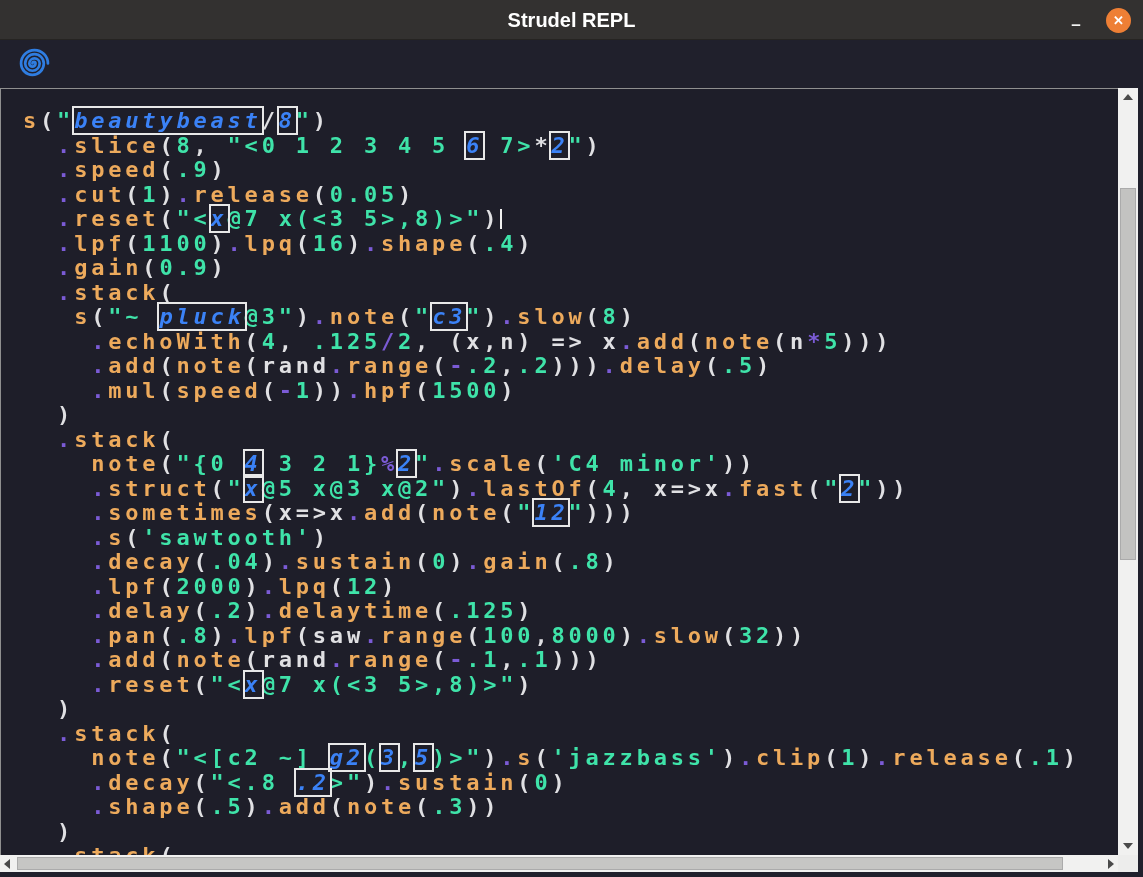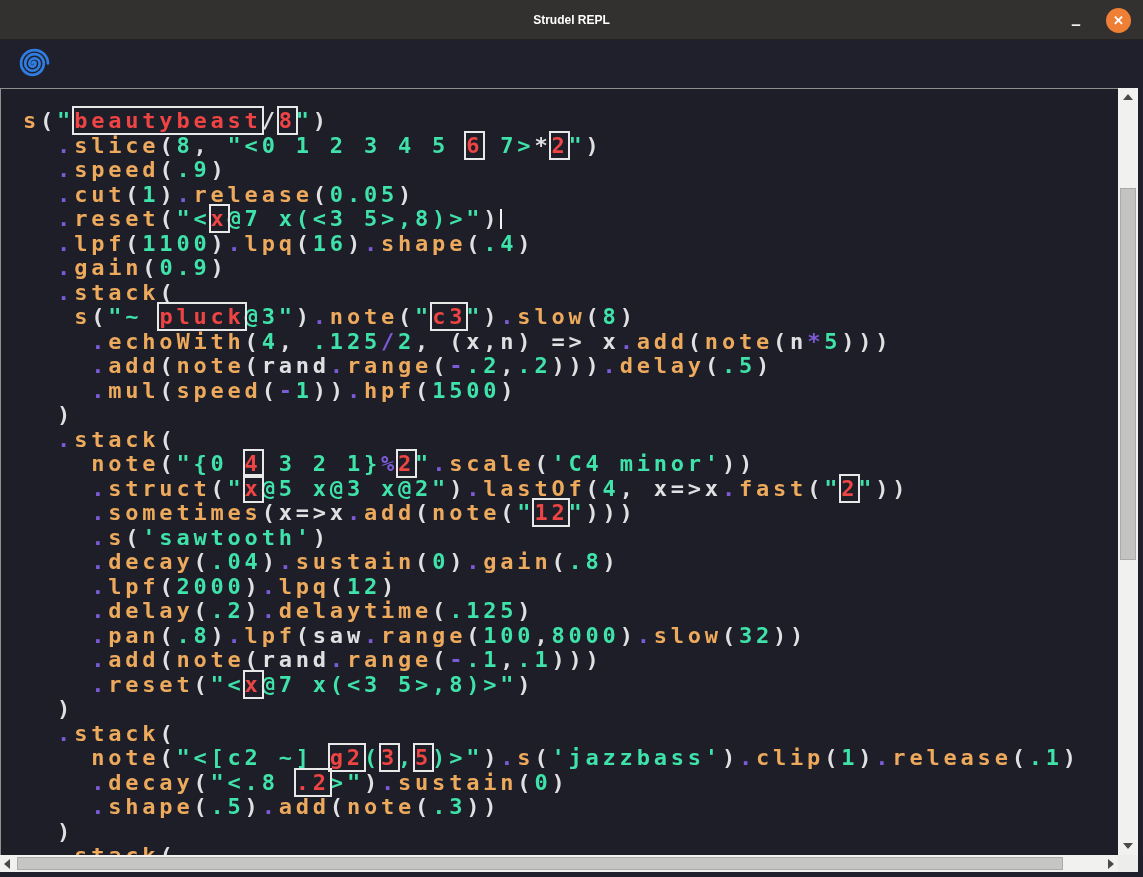--- a/index.html
+++ b/index.html
@@ -5,21 +5,21 @@
   * { margin:0; padding:0; box-sizing:border-box; }
   html,body { width:1143px; height:877px; background:#1b1b26; overflow:hidden; }
   #window { position:absolute; top:0; left:0; width:1143px; height:877px;
             background:#20202c; font-family:"Liberation Sans", sans-serif; }
 
   
   #titlebar { position:absolute; top:0; left:0; width:1143px; height:40px;
               background:#333130; border-bottom:1px solid #262422; }
   #titletext { position:absolute; top:0; left:0; width:100%; height:40px;
                line-height:40px; text-align:center; color:#ffffff;
-               font-size:12px; font-weight:bold; }
+               font-size:20px; font-weight:bold; }
   #min-btn { position:absolute; top:5px; right:52px; width:30px; height:30px;
              color:#f2f2f2; font-size:17px; font-weight:bold; text-align:center;
              line-height:40px; cursor:default; }
   #close-btn { position:absolute; top:8px; right:12px; width:25px; height:25px;
                border-radius:50%; background:#ee7f35; color:#ffffff;
                font-size:13px; font-weight:bold; text-align:center; line-height:25px; }
 
   
   #toolbar { position:absolute; top:41px; left:0; width:1143px; height:47px; background:#20202c; }
   #logo { position:absolute; top:7px; left:19px; width:31px; height:31px; }
@@ -28,21 +28,21 @@
   #editor { position:absolute; top:88px; left:0; width:1118px; height:767px;
             background:#1e1e29; border-top:1px solid #8f8f8f; border-left:1px solid #8f8f8f;
             overflow:hidden; padding:20px 0 0 22px;
             font-family:"DejaVu Sans Mono", monospace; font-weight:bold;
             font-size:22px; letter-spacing:3.8px; white-space:pre; }
   .line { height:24.5px; line-height:24.5px; }
   .tok-f { color:#edaa5c; }
   .tok-s { color:#3fe3a9; }
   .tok-o { color:#7b5bd6; }
   .tok-p { color:#e0e0e3; }
-  .tok-b { color:#ef4444; outline:2px solid #e8e8e8; outline-offset:0px; }
+  .tok-b { color:#3b82f6; outline:2px solid #e8e8e8; outline-offset:0px;font-style:italic; }
   .cursor { display:inline-block; width:2px; height:20px; background:#f0f0f0;
             vertical-align:-3px; }
 
   
   #vscroll { position:absolute; top:88px; left:1118px; width:20px; height:767px; background:#f1f1f0; }
   #vthumb  { position:absolute; top:100px; left:2px; width:16px; height:372px;
              background:#c3c3c1; border:1px solid #ababab; }
   .arr { position:absolute; width:0; height:0; }
   #v-up   { top:6px;  left:5px; border-left:5px solid transparent; border-right:5px solid transparent; border-bottom:6px solid #4a4a4a; }
   #v-down { bottom:6px; left:5px; border-left:5px solid transparent; border-right:5px solid transparent; border-top:6px solid #4a4a4a; }

